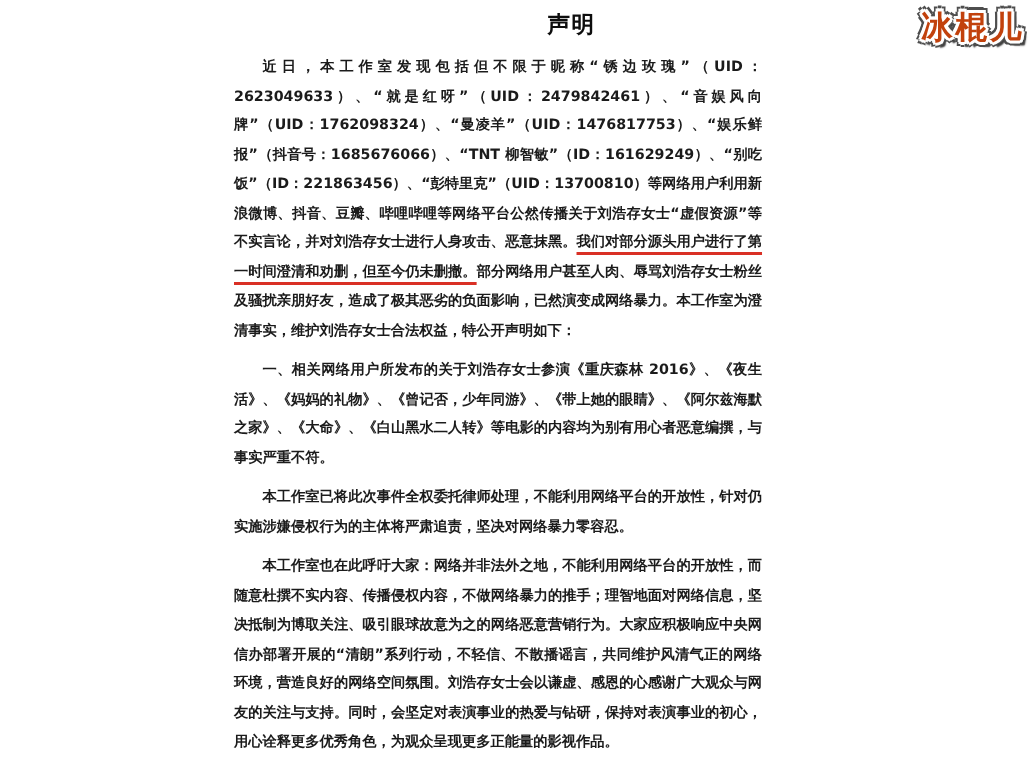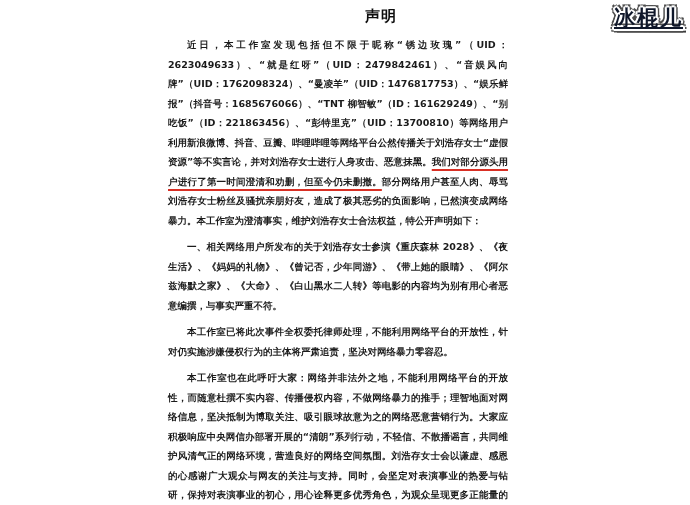--- a/index.html
+++ b/index.html
@@ -47,44 +47,44 @@
     left: 156px;
     top: 35px;
     width: 352px;
     font-size: 9.5px;
     line-height: 19.5px;
     font-weight: 600;
     color: #1b1b1b;
     text-align: justify;
   }
   .doc-body p {
-    margin: 0 0 7px 12px;
+    margin: 0 0 7px 0;
     text-indent: 2em;
   }
   .red-underline {
     text-decoration: underline;
     text-decoration-thickness: 2px;
     text-underline-offset: 3.5px;
     text-decoration-color: #d93025; 
   }
 </style>
 </head>
 <body>
 
 <div class="page">
 
-  <div class="watermark" style="color: #0f172a; text-decoration: underline;">冰棍儿</div>
+  <div class="watermark" style="color: #c2410c;">冰棍儿</div>
 
   <h1 class="doc-title">声明</h1>
 
   <div class="doc-body">
 
     <p><span>近日，本工作室发现包括但不限于昵称“锈边玫瑰”（UID：2623049633）、“就是红呀”（UID：2479842461）、“音娱风向牌”（UID：1762098324）、“曼凌羊”（UID：1476817753）、“娱乐鲜报”（抖音号：1685676066）、“TNT 柳智敏”（ID：161629249）、“别吃饭”（ID：221863456）、“彭特里克”（UID：13700810）等网络用户利用新浪微博、抖音、豆瓣、哔哩哔哩等网络平台公然传播关于刘浩存女士“虚假资源”等不实言论，并对刘浩存女士进行人身攻击、恶意抹黑。</span><span class="red-underline" style="text-decoration-color: rgb(217, 48, 37);">我们对部分源头用户进行了第一时间澄清和劝删，但至今仍未删撤。</span><span>部分网络用户甚至人肉、辱骂刘浩存女士粉丝及骚扰亲朋好友，造成了极其恶劣的负面影响，已然演变成网络暴力。本工作室为澄清事实，维护刘浩存女士合法权益，特公开声明如下：</span></p>
 
-    <p>一、相关网络用户所发布的关于刘浩存女士参演《重庆森林 2028》、《夜生活》、《妈妈的礼物》、《曾记否，少年同游》、《带上她的眼睛》、《阿尔兹海默之家》、《大命》、《白山黑水二人转》等电影的内容均为别有用心者恶意编撰，与事实严重不符。</p>
+    <p>一、相关网络用户所发布的关于刘浩存女士参演《重庆森林 2016》、《夜生活》、《妈妈的礼物》、《曾记否，少年同游》、《带上她的眼睛》、《阿尔兹海默之家》、《大命》、《白山黑水二人转》等电影的内容均为别有用心者恶意编撰，与事实严重不符。</p>
 
 
     <p>本工作室已将此次事件全权委托律师处理，不能利用网络平台的开放性，针对仍实施涉嫌侵权行为的主体将严肃追责，坚决对网络暴力零容忍。</p>
 
     <p>本工作室也在此呼吁大家：网络并非法外之地，不能利用网络平台的开放性，而随意杜撰不实内容、传播侵权内容，不做网络暴力的推手；理智地面对网络信息，坚决抵制为博取关注、吸引眼球故意为之的网络恶意营销行为。大家应积极响应中央网信办部署开展的“清朗”系列行动，不轻信、不散播谣言，共同维护风清气正的网络环境，营造良好的网络空间氛围。刘浩存女士会以谦虚、感恩的心感谢广大观众与网友的关注与支持。同时，会坚定对表演事业的热爱与钻研，保持对表演事业的初心，用心诠释更多优秀角色，为观众呈现更多正能量的影视作品。</p>
 
   </div>
 </div>
 
 </body></html>

